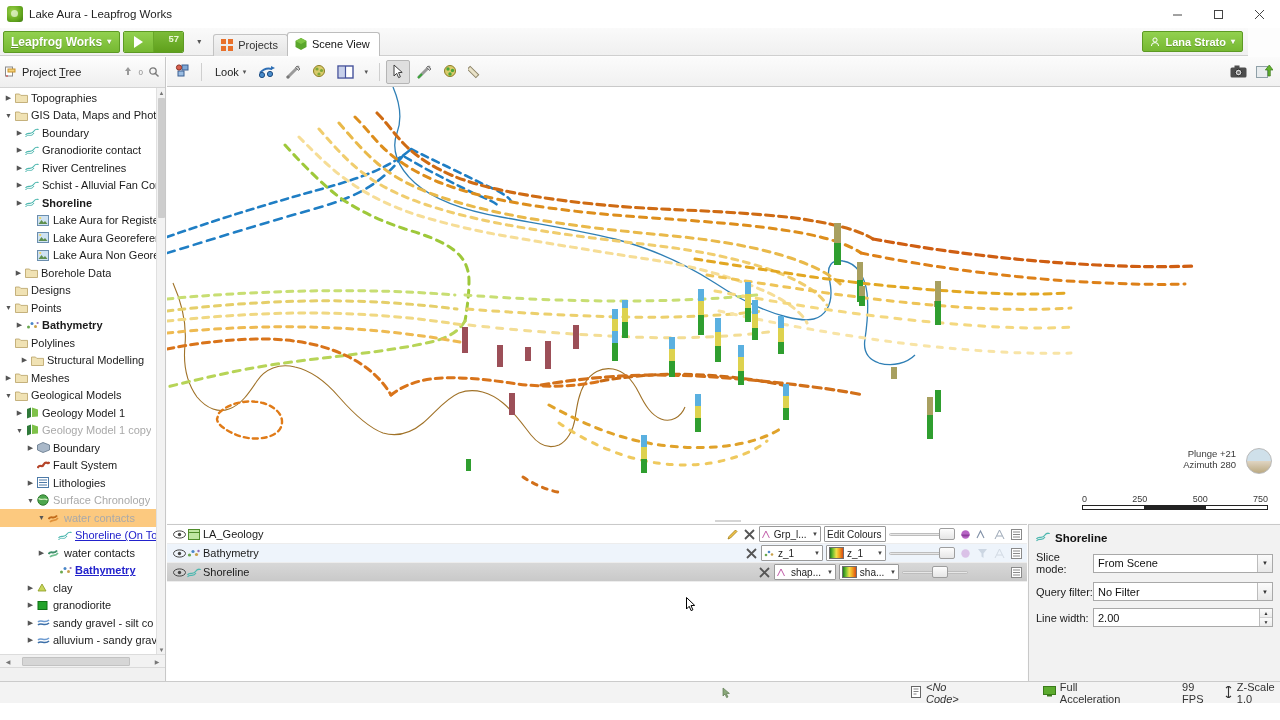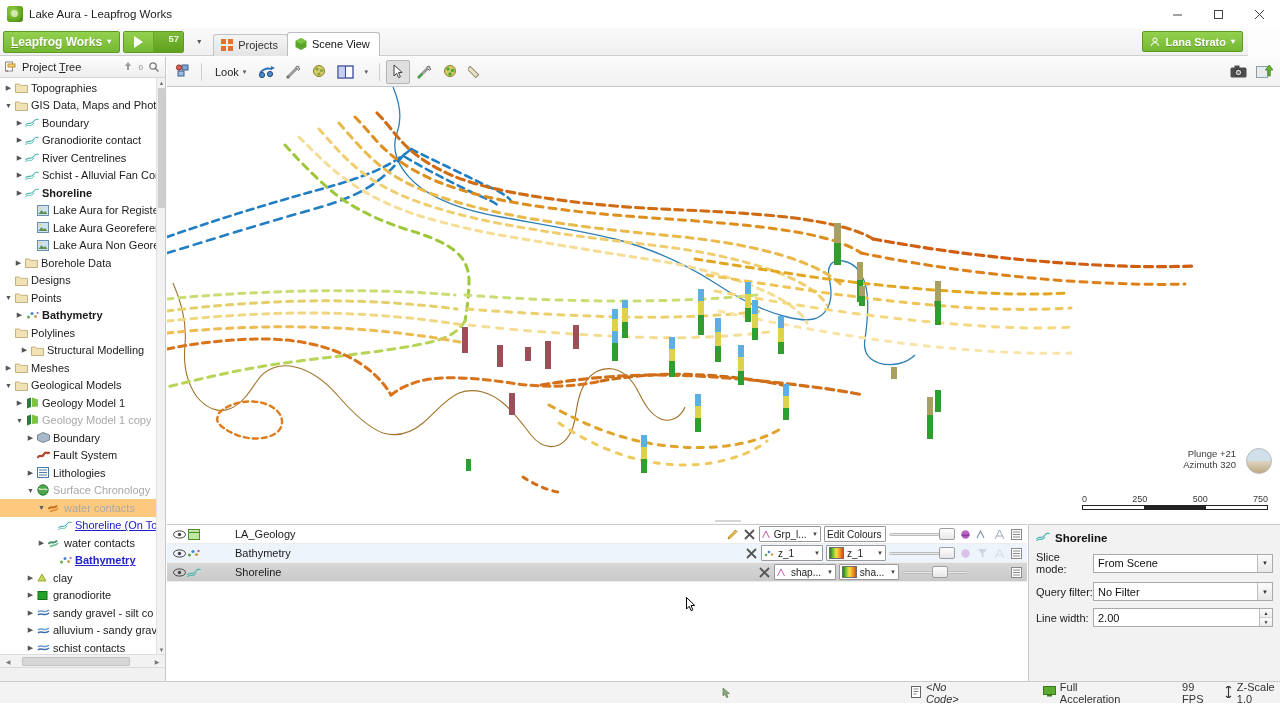--- a/index.html
+++ b/index.html
@@ -110,21 +110,21 @@
     text-shadow: 0 1px 0 rgba(0,0,0,.2);
   }
 
   
   .left-panel {
     position: absolute; left: 0; top: 57px; width: 166px; height: 624px;
     background: #f6f6f6; border-right: 1px solid #c8c8c8;
     display: flex; flex-direction: column;
   }
   .panel-head {
-    height: 21px; background: linear-gradient(#fdfdfd, #eeeeee);
+    height: 31px; background: linear-gradient(#fdfdfd, #eeeeee);
     border-bottom: 1px solid #d4d4d4;
     display: flex; align-items: center; padding: 8px 4px; gap: 4px;
   }
   .panel-head-title { font-size: 11px; color: #222; }
   .panel-head-title u { text-decoration: underline; }
   .panel-head-spacer { margin-left: auto; }
   .ph-ico { width: 14px; height: 14px; display: flex; align-items: center; justify-content: center; }
 
   .tree {
     flex: 1; overflow: hidden; background: #ffffff;
@@ -240,21 +240,21 @@
   }
   .sl-row {
     height: 19px; display: flex; align-items: center; font-size: 11px; color: #1b1b1b;
     border-bottom: 1px solid #ededed; padding-left: 5px;
   }
   .sl-row.r0 { background: #ffffff; }
   .sl-row.r1 { background: #eef4fb; }
   .sl-row.r2 { background: linear-gradient(#d8d8d8, #c9c9c9); }
   .sl-eye { width: 14px; display: flex; align-items: center; justify-content: center; }
   .sl-ico { width: 15px; display: flex; align-items: center; justify-content: center; }
-  .sl-name { flex: 1; padding-left: 2px; margin-left: 32px; }
+  .sl-name { flex: 1; padding-left: 2px; }
   .sl-tools { display: flex; align-items: center; gap: 3px; padding-right: 4px; }
   .mini-btn { width: 14px; height: 14px; display: flex; align-items: center; justify-content: center; }
   .combo {
     height: 16px; border: 1px solid #9a9a9a; background: #fff;
     display: flex; align-items: center; gap: 3px; padding: 0 2px;
     font-size: 10px; color: #222; border-radius: 1px;
   }
   .combo .cb-caret { margin-left: auto; font-size: 6px; color: #444; padding-left: 3px; }
   .combo.w1 { width: 62px; } .combo.w2 { width: 60px; }
   .combo .cb-txt { overflow: hidden; white-space: nowrap; }
@@ -1018,21 +1018,21 @@
         <rect x="358" y="260" width="6" height="14" fill="#9c4f58"></rect>
         <rect x="378" y="254" width="6" height="28" fill="#9c4f58"></rect>
         <rect x="342" y="306" width="6" height="22" fill="#9c4f58"></rect>
         <rect x="406" y="238" width="6" height="24" fill="#9c4f58"></rect>
       </g>
     </svg>
 
     <div class="nav-overlay">
       <div class="nav-text">
         <div>Plunge +21</div>
-        <div>Azimuth 320</div>
+        <div>Azimuth 280</div>
       </div>
       <div class="nav-ball"></div>
       <div class="scalebar">
         <div class="scale-nums">
           <span>0</span>
           <span>250</span>
           <span>500</span>
           <span>750</span>
         </div>
         <div class="scale-track">

